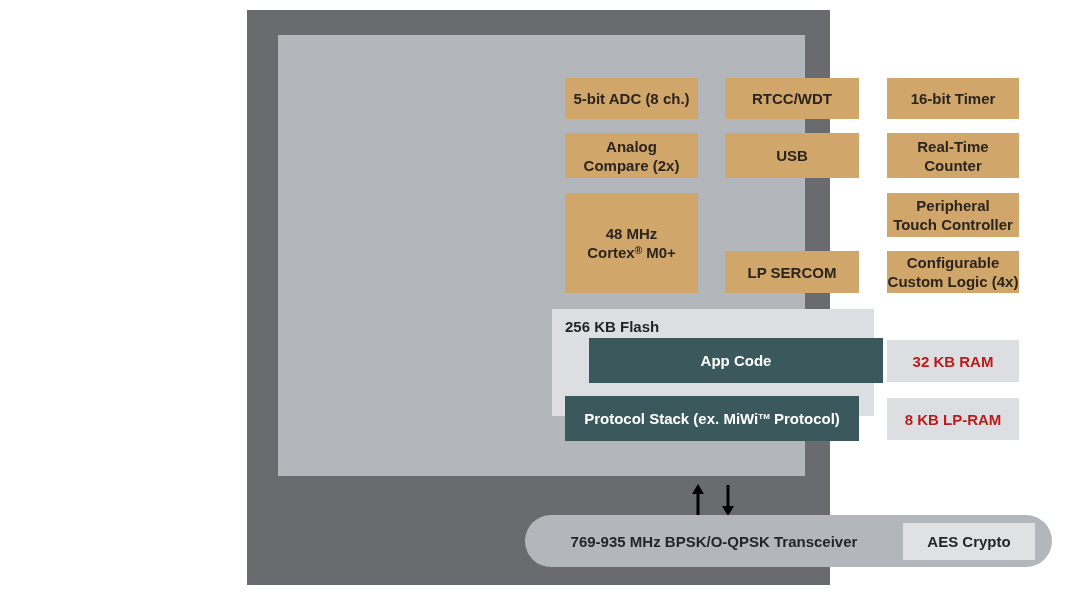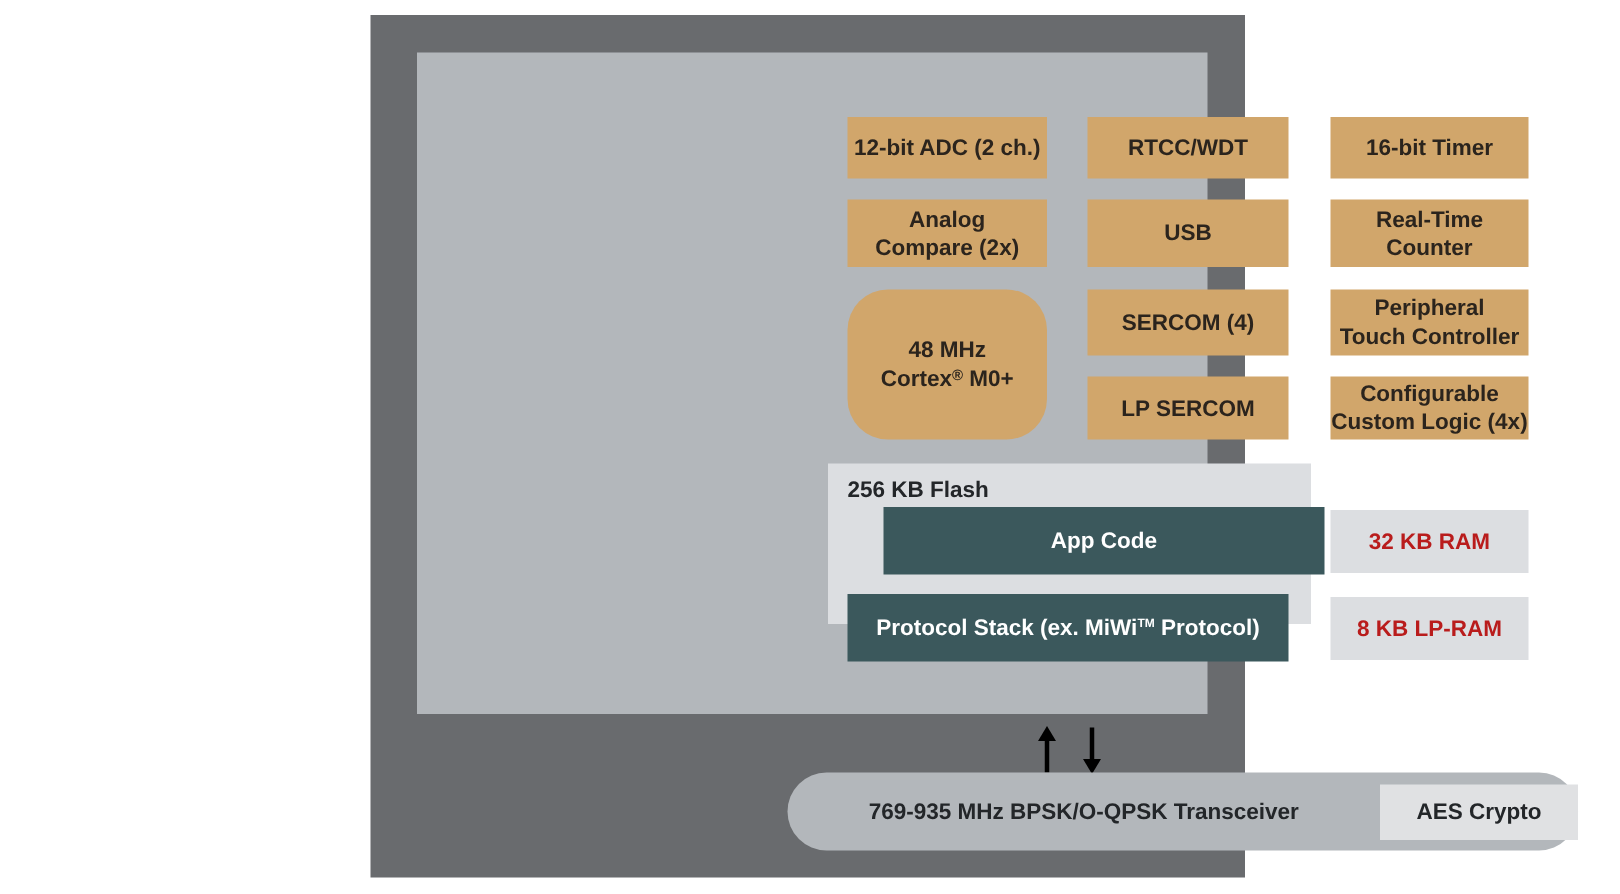--- a/index.html
+++ b/index.html
@@ -49,67 +49,64 @@
   .bar {
     position: absolute; left: 278px; top: 505px; width: 527px; height: 52px;
     background: #b3b7bb;
     display: flex; align-items: center; border-radius: 26px;
   }
   .bar-label {
     flex: 1; text-align: center;
     font-weight: bold; font-size: 15px; color: #232629;
   }
   .aes {
-    width: 132px; height: 37px; 
+    width: 132px; height: 37px; margin-right: 17px;
     background: #e0e1e3;
     display: flex; align-items: center; justify-content: center;
     font-weight: bold; font-size: 15px; color: #232629;
   }
 </style>
 </head>
 <body>
 
 <div class="stage">
 
   <div class="frame">
 
     <div class="panel" style="left:31px; top:25px;"></div>
 
     <div class="blk tan" style="left:318px; top:68px; width:133px; height:41px;">
-      <span class="lbl">12-bit ADC (2 ch.)</span>
+      <span class="lbl">5-bit ADC (8 ch.)</span>
     </div>
     <div class="blk tan" style="left:478px; top:68px; width:134px; height:41px;">
       <span class="lbl">RTCC/WDT</span>
     </div>
     <div class="blk tan" style="left:640px; top:68px; width:132px; height:41px;">
       <span class="lbl">16-bit Timer</span>
     </div>
 
     <div class="blk tan" style="left:318px; top:123px; width:133px; height:45px;">
       <span class="lbl">Analog
 Compare (2x)</span>
     </div>
     <div class="blk tan" style="left:478px; top:123px; width:134px; height:45px;">
       <span class="lbl">USB</span>
     </div>
     <div class="blk tan" style="left:640px; top:123px; width:132px; height:45px;">
       <span class="lbl">Real-Time
 Counter</span>
     </div>
 
-    <div class="blk tan" style="left:318px; top:183px; width:133px; height:100px;border-radius:27px;">
+    <div class="blk tan" style="left:318px; top:183px; width:133px; height:100px;">
       <span>
         <span>48 MHz</span><br>
         <span>Cortex</span><sup class="reg">®</sup><span> M0+</span>
       </span>
     </div>
 
-    <div class="blk tan" style="left:478px; top:183px; width:134px; height:44px;">
-      <span class="lbl">SERCOM (4)</span>
-    </div>
     <div class="blk tan" style="left:640px; top:183px; width:132px; height:44px;">
       <span class="lbl">Peripheral
 Touch Controller</span>
     </div>
 
     <div class="blk tan" style="left:478px; top:241px; width:134px; height:42px;">
       <span class="lbl">LP SERCOM</span>
     </div>
     <div class="blk tan" style="left:640px; top:241px; width:132px; height:42px;">
       <span class="lbl">Configurable

